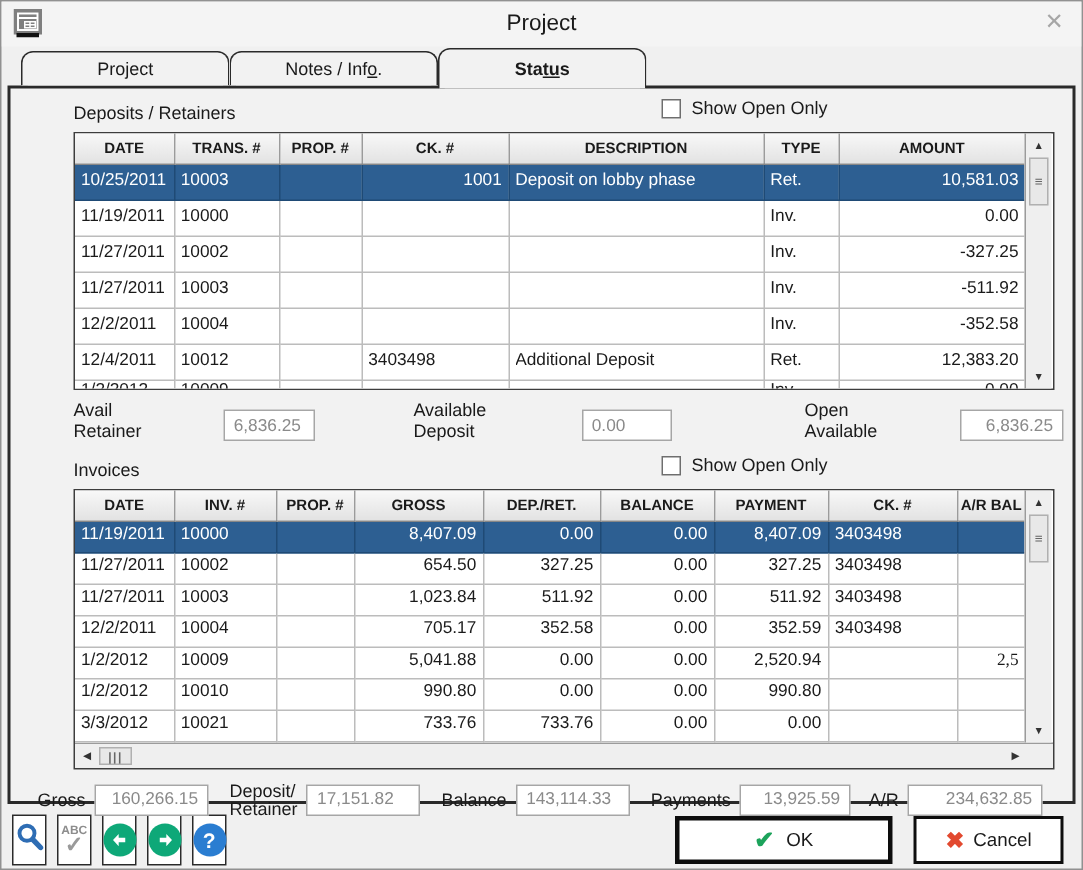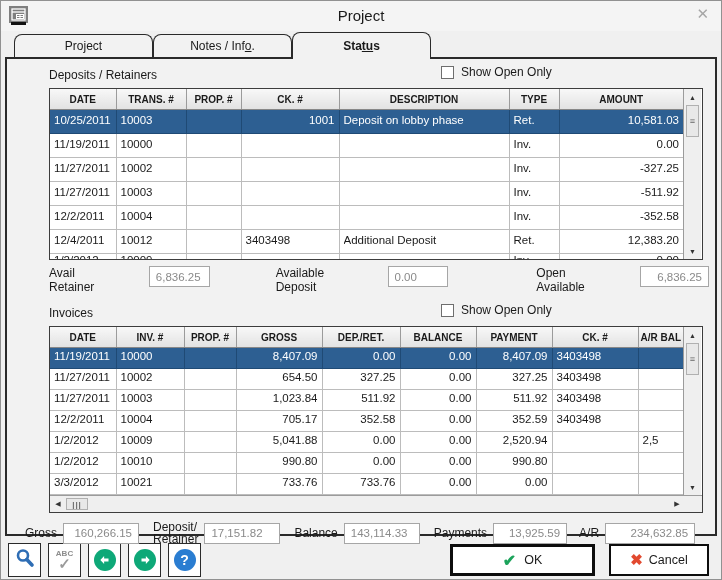--- a/index.html
+++ b/index.html
@@ -52,31 +52,31 @@
   .vscroll{width:17px;background:#efefef;border-left:1px solid #9b9b9b;display:flex;flex-direction:column;align-items:center;}
   .sarrow{height:16px;width:100%;display:flex;align-items:center;justify-content:center;font-size:7px;color:#333;}
   .sarrow.bottom{margin-top:auto;}
   .vthumb{width:13px;height:32px;background:#e8e8e8;border:1px solid #b0b0b0;display:flex;align-items:center;justify-content:center;color:#666;font-size:9px;box-sizing:border-box;}
   .hscroll{height:16px;background:#efefef;border-top:1px solid #9b9b9b;display:flex;align-items:center;}
   .harrow{width:16px;text-align:center;font-size:7px;color:#333;}
   .hthumb{width:22px;height:12px;background:#e8e8e8;border:1px solid #b0b0b0;color:#666;font-size:8px;letter-spacing:1px;text-align:center;line-height:11px;box-sizing:border-box;font-weight:bold;}
   .htrack{flex:1;}
   .hcorner{width:17px;height:100%;background:#efefef;}
   
-  .fields{display:flex;align-items:flex-start;margin:6px 0 4px 42px;width:660px;font-size:12px;gap:44px;}
+  .fields{display:flex;align-items:flex-end;margin:6px 0 4px 42px;width:660px;font-size:12px;gap:44px;}
   .fieldbox{
     height:21px;background:#fff;border:1px solid #a6a6a6;color:#8a8a8a;
     font-size:11.5px;display:flex;align-items:center;padding:0 6px;box-sizing:border-box;margin-left:6px;
   }
   .fieldbox.right{justify-content:flex-end;}
   .totals{display:flex;align-items:center;margin:8px 12px 0 18px;font-size:12px;}
   .lbl2{line-height:12px;font-size:12px;}
   
   .footer{display:flex;align-items:center;padding:7px 12px 0 7px;}
-  .iconbtn{width:33px;height:34px;background:#fff;border:1px solid #2a2a2a;display:flex;flex-direction:column;align-items:center;justify-content:center;margin-right:7px;box-sizing:border-box;}
+  .iconbtn{width:23px;height:34px;background:#fff;border:1px solid #2a2a2a;display:flex;flex-direction:column;align-items:center;justify-content:center;margin-right:7px;box-sizing:border-box;}
   .circle{width:22px;height:22px;border-radius:50%;display:flex;align-items:center;justify-content:center;}
   .circle.green{background:#0ea878;}
   .circle.blue{background:#2a7dd1;color:#fff;font-weight:bold;font-size:14px;}
   .spell-abc{font-size:8px;font-weight:bold;color:#8d8d8d;line-height:7px;letter-spacing:0;}
   .spell-check{color:#9a9a9a;font-size:15px;font-weight:bold;line-height:13px;}
   .spacer{flex:1;}
   .okbtn{width:145px;height:32px;border:3px solid #0d0d0d;background:#fff;display:flex;align-items:center;justify-content:center;gap:8px;font-size:12.5px;box-sizing:border-box;}
   .cancelbtn{width:100px;height:32px;border:2px solid #0d0d0d;background:#fff;display:flex;align-items:center;justify-content:center;gap:6px;font-size:12.5px;box-sizing:border-box;margin-left:14px;}
   .ok-check{color:#1ca35b;font-size:16px;font-weight:bold;}
   .cancel-x{color:#e2492f;font-size:15px;font-weight:bold;}
@@ -491,21 +491,21 @@
               </td>
               <td style="text-align: right;">
                 <div class="cellclip">0.00</div>
               </td>
               <td style="text-align: right;">
                 <div class="cellclip">2,520.94</div>
               </td>
               <td style="text-align: left;">
                 <div class="cellclip"></div>
               </td>
-              <td style="text-align: left;">
+              <td style="text-align: right; font-family: Liberation Serif, serif;">
                 <div class="cellclip">2,5</div>
               </td>
             </tr>
             <tr>
               <td style="text-align: left;">
                 <div class="cellclip">1/2/2012</div>
               </td>
               <td style="text-align: left;">
                 <div class="cellclip">10010</div>
               </td>

